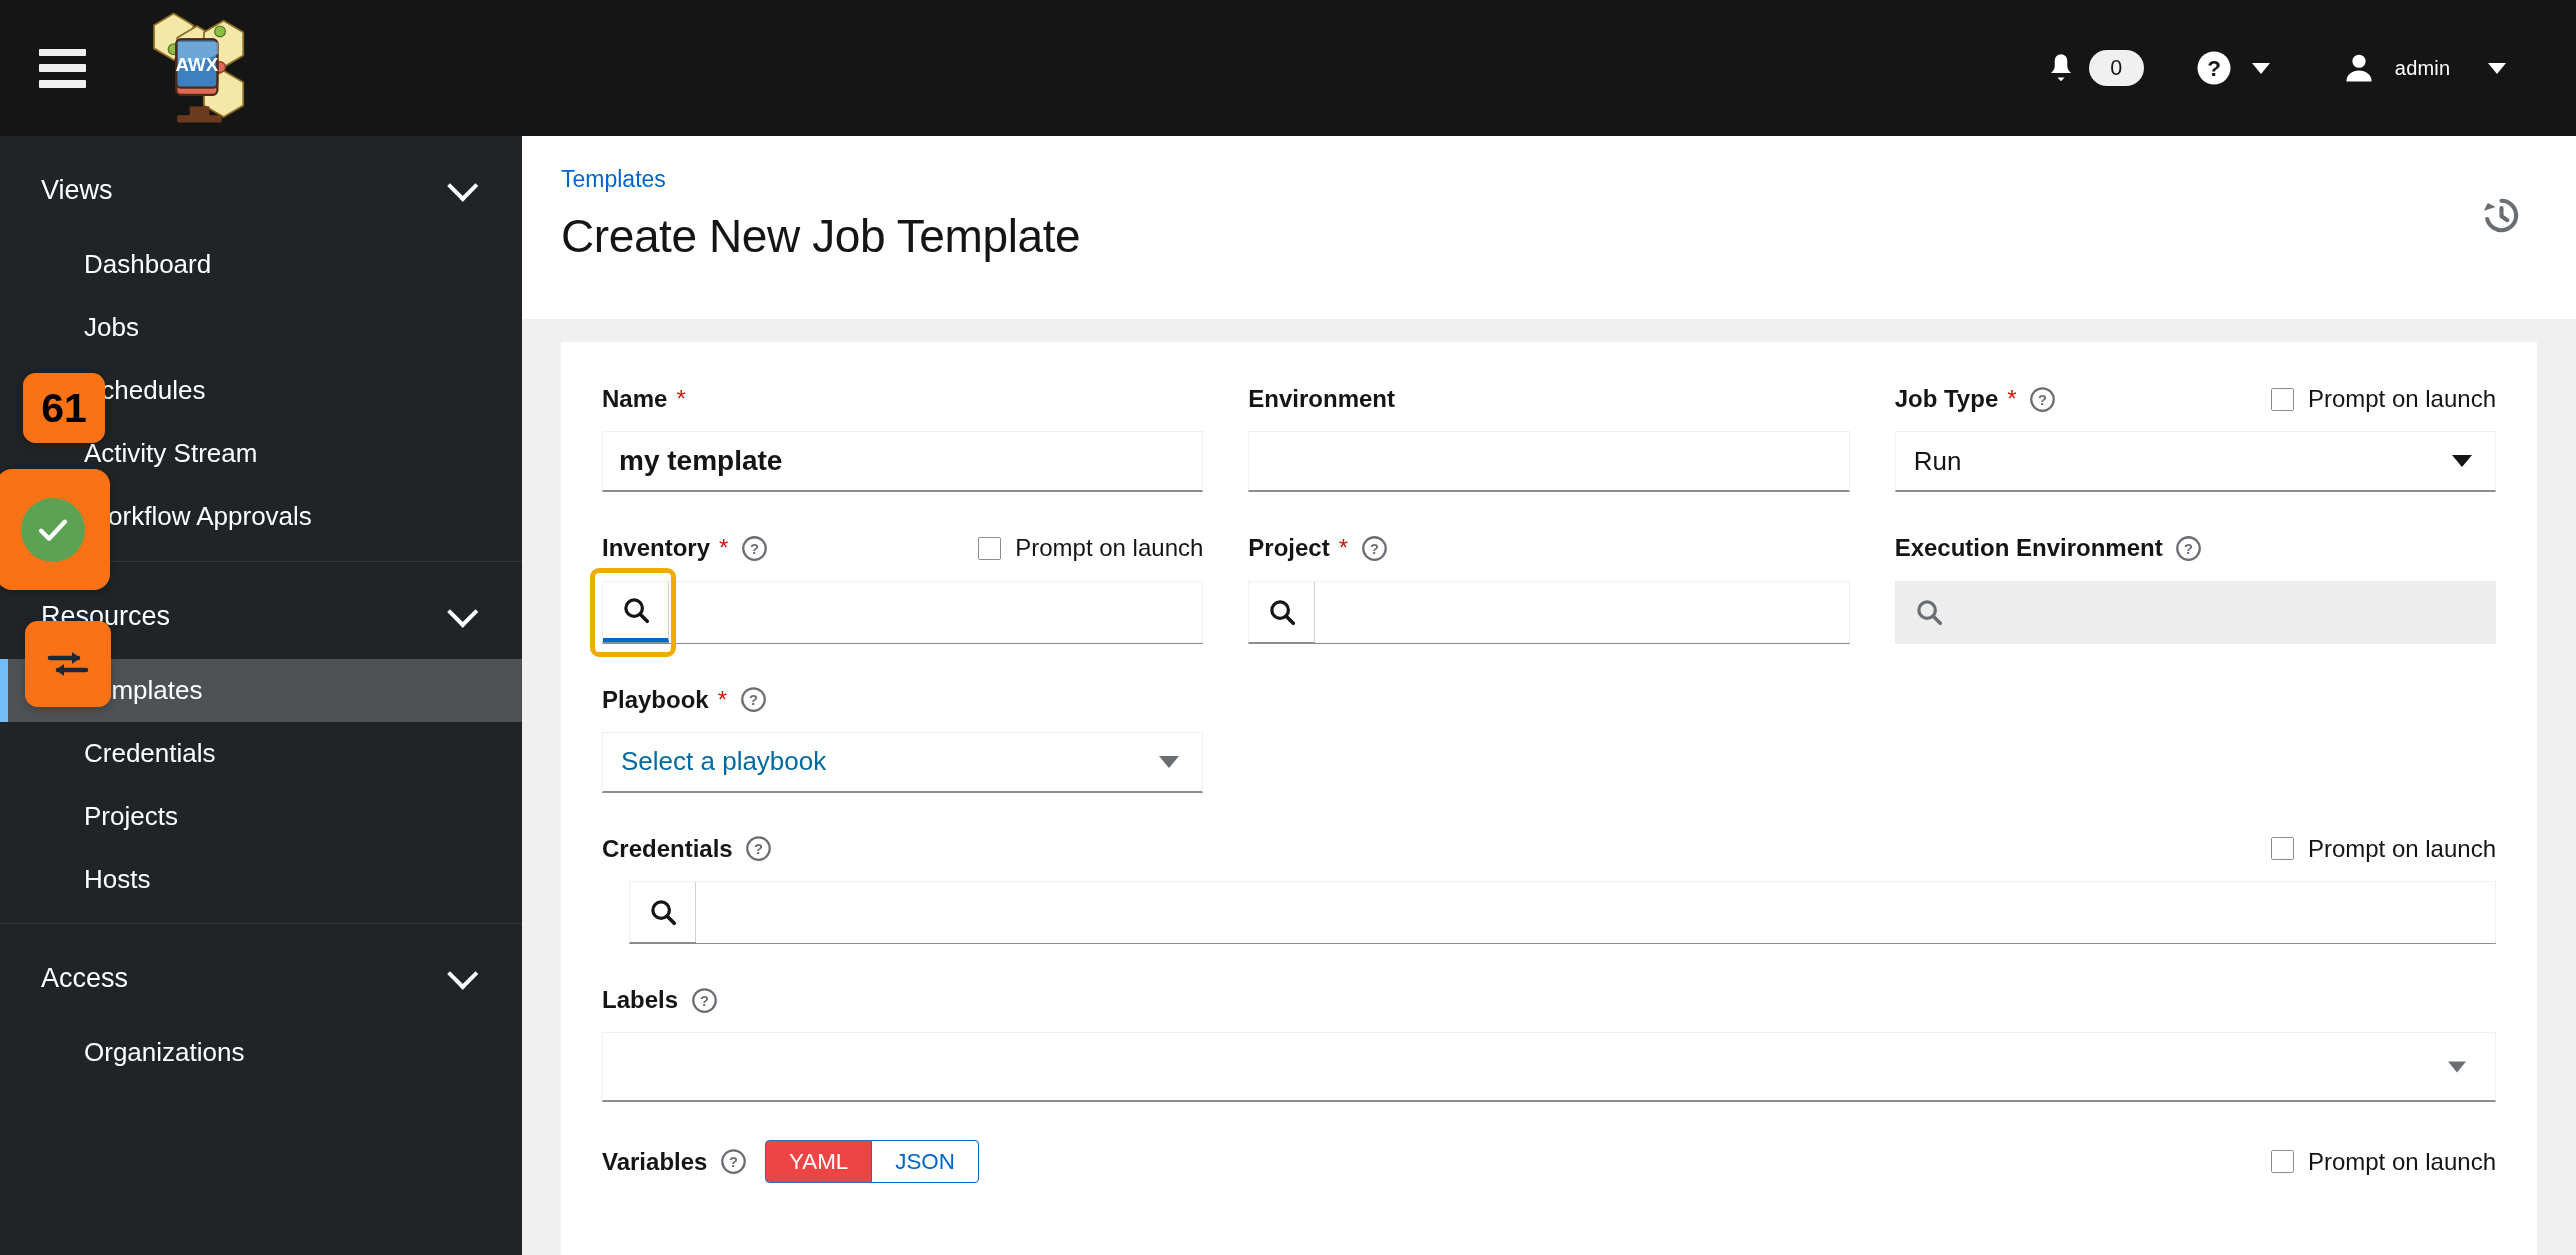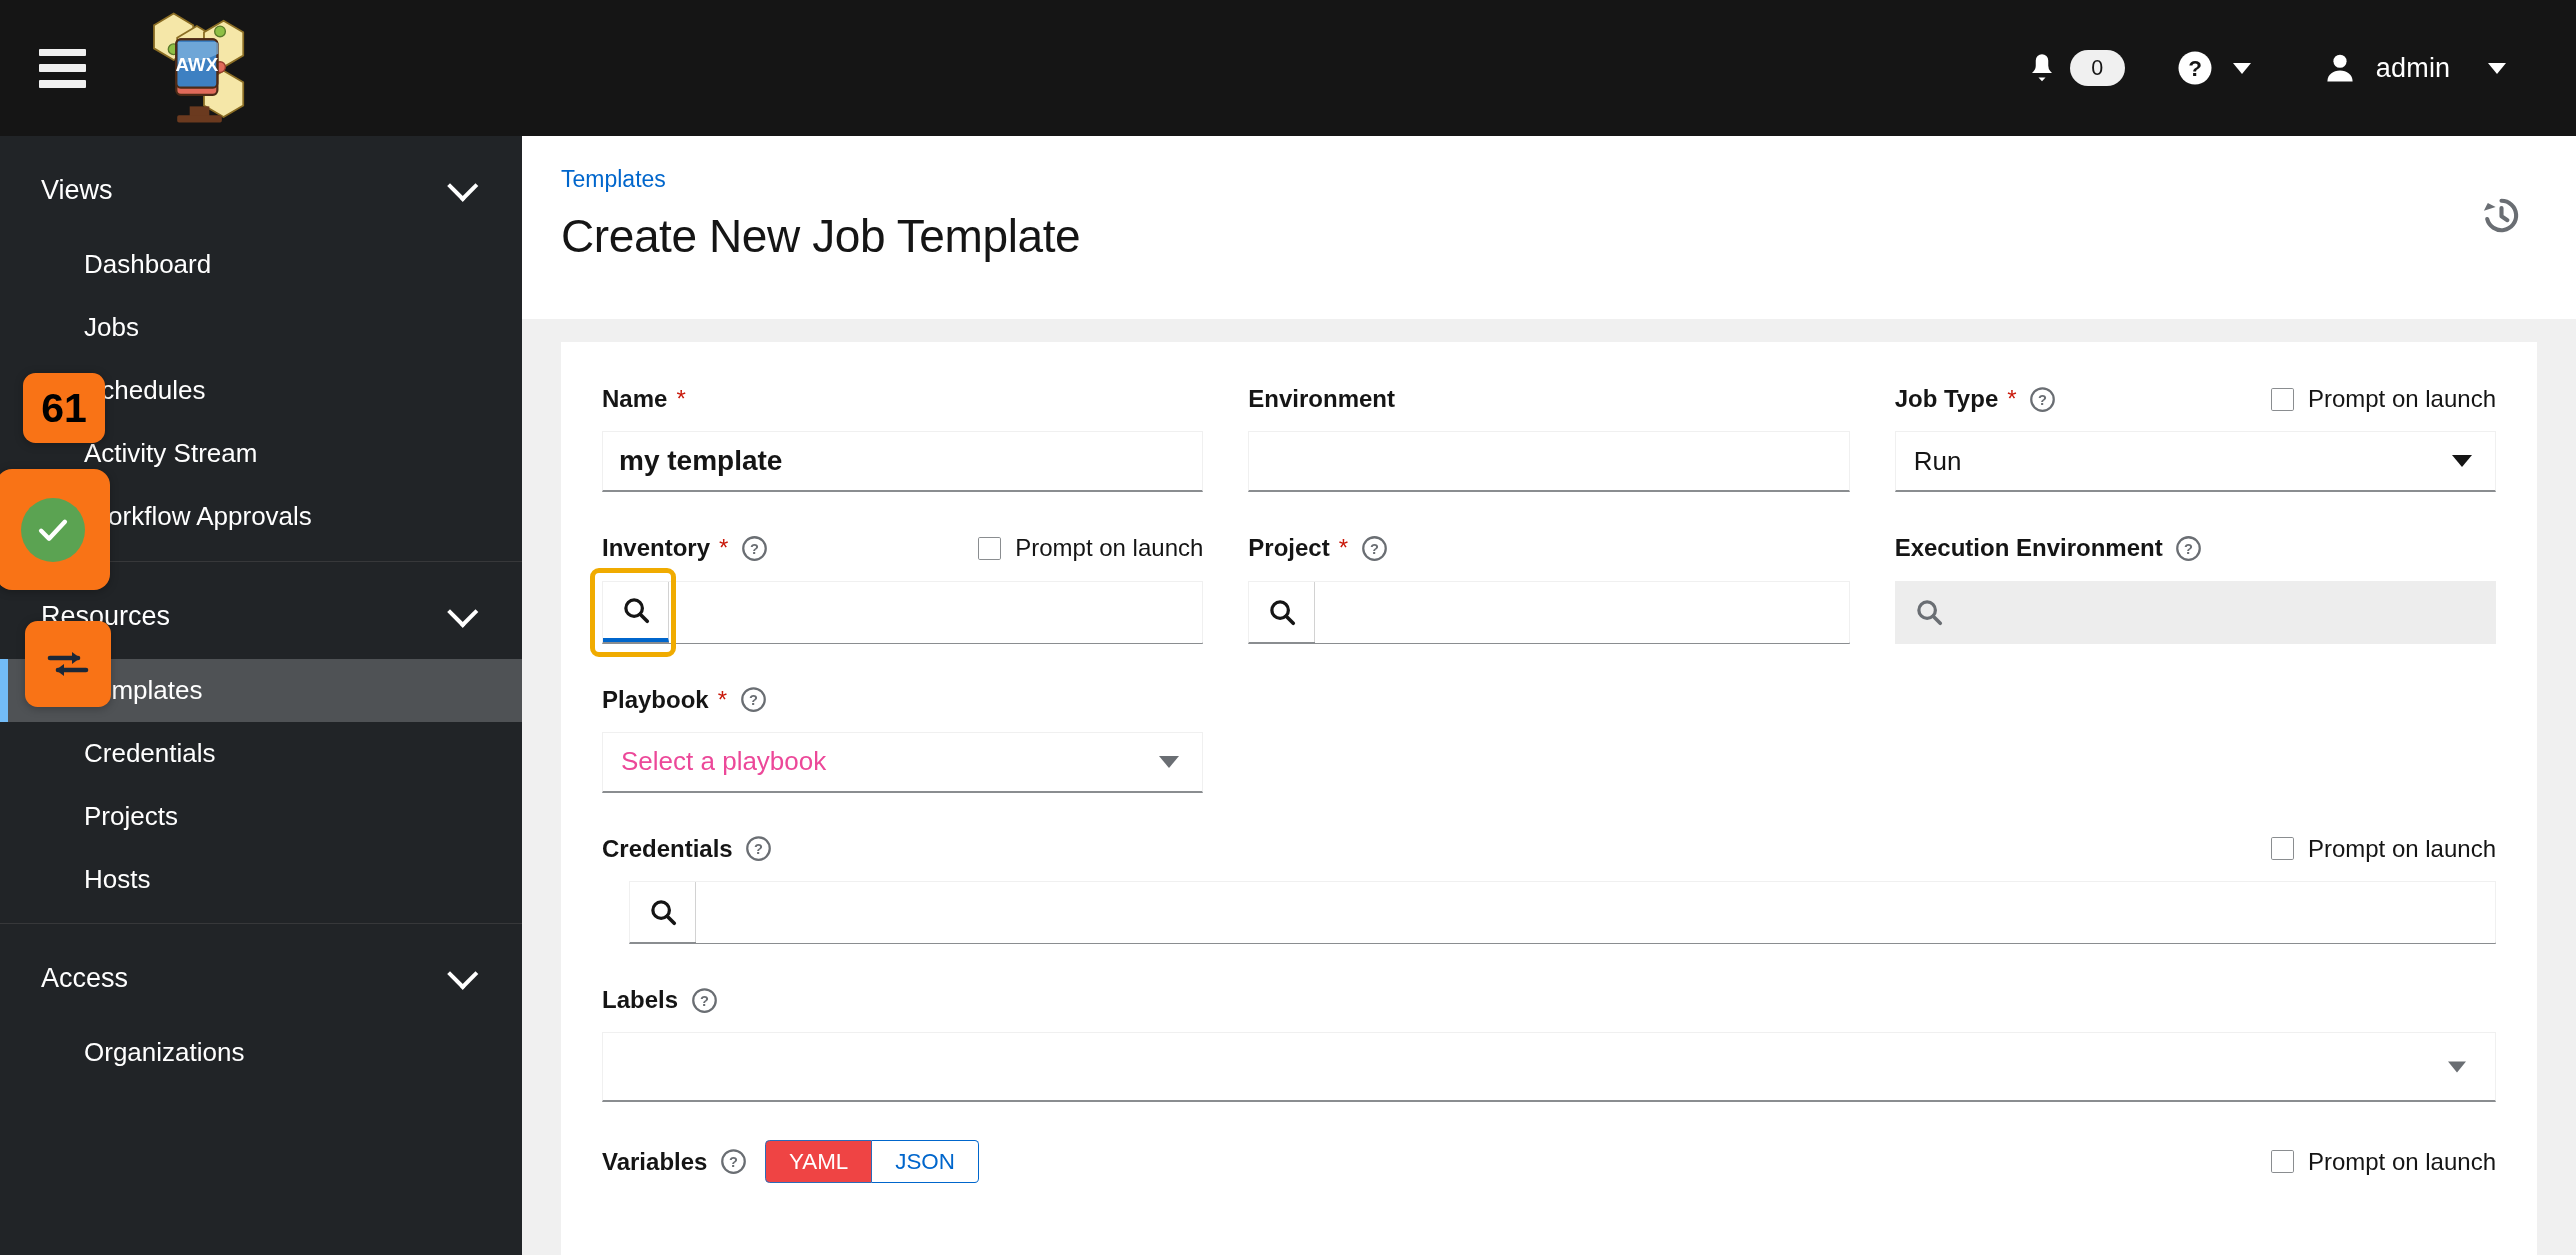--- a/index.html
+++ b/index.html
@@ -43,21 +43,21 @@
     padding: 0 12.5px;
   }
   .help-wrap { display:flex; align-items:center; gap: 19.7px; padding: 0 23px 0 38px; }
   .caret-down {
     width: 0; height: 0;
     border-left: 9.8px solid transparent;
     border-right: 9.8px solid transparent;
     border-top: 11.6px solid #ffffff;
   }
   .user-wrap { display:flex; align-items:center; gap: 18px; padding-left: 48px; }
-  .user-name { font-size: 27px; color: #fff; letter-spacing: 0.2px; }
+  .user-name { font-size: 20px; color: #fff; letter-spacing: 0.2px; }
 
   
   .sidebar {
     position: absolute; top: 136px; left: 0;
     width: 522px; height: 1120px;
     background: #212427;
     overflow: hidden;
     z-index: 20;
   }
   .nav-group { border-bottom: 0.9px solid #37383a; padding-bottom: 12.5px; }
@@ -180,21 +180,21 @@
   .select-box {
     width: 100%; height: 61px;
     border: 0.9px solid #f0f0f0;
     border-bottom: 2.7px solid #8a8d90;
     background: #fff;
     display: flex; align-items: center;
     padding: 0 18px;
     font-size: 26px; color: #151515;
     cursor: pointer; position: relative;
   }
-  .select-box.placeholder-val { color: #ec4899; text-align: center; }
+  .select-box.placeholder-val { color: #0369a1; text-align: center; }
   .sel-caret {
     position: absolute; right: 23px;
     width: 0; height: 0;
     border-left: 10.7px solid transparent;
     border-right: 10.7px solid transparent;
     border-top: 12.5px solid #151515;
   }
   .sel-caret.muted { border-top-color: #6a6e73; }
 
   

